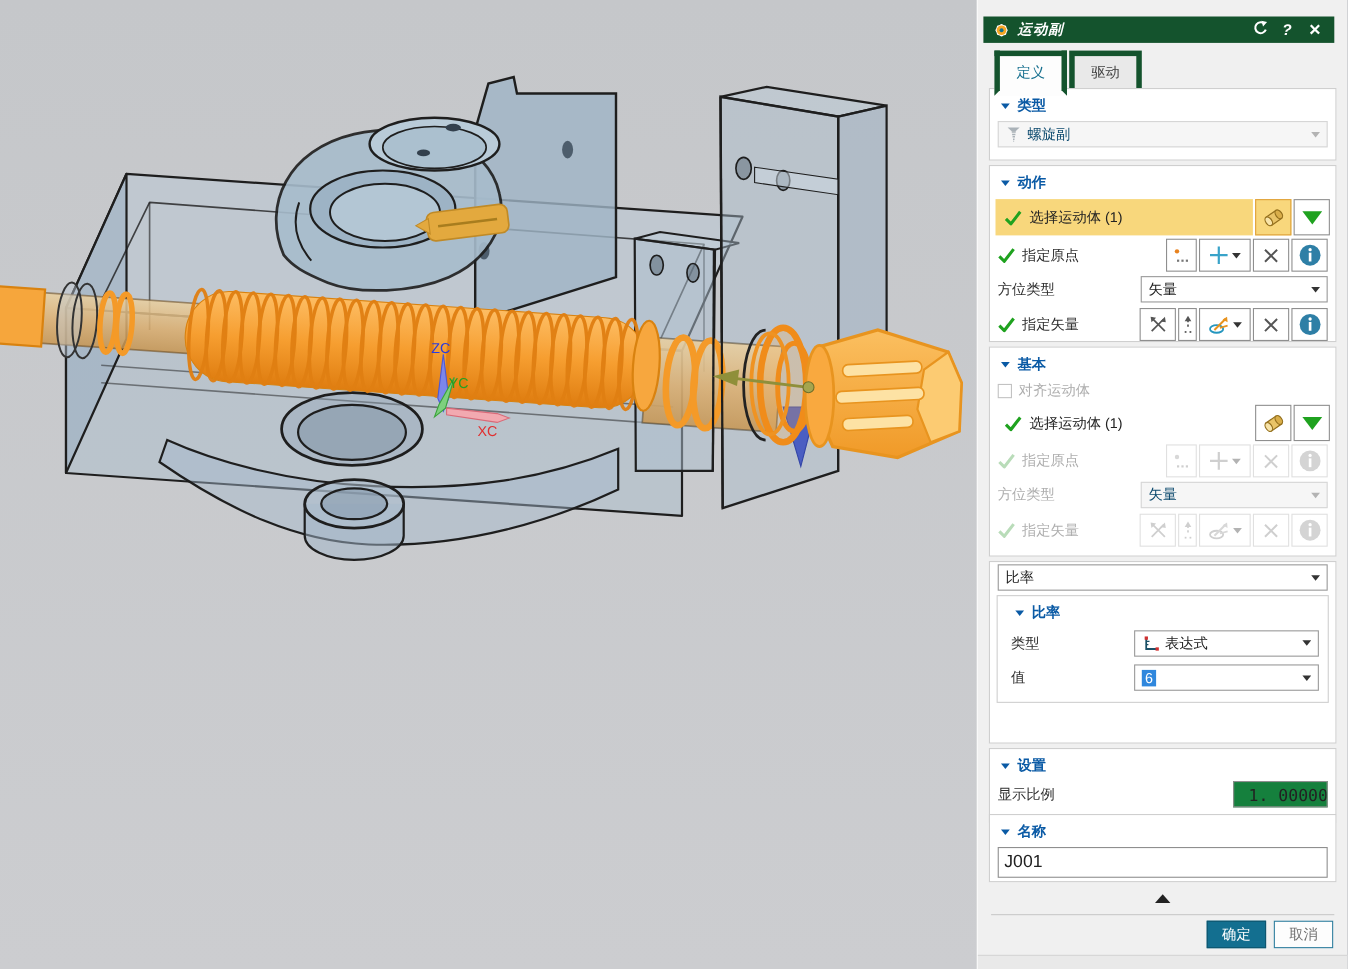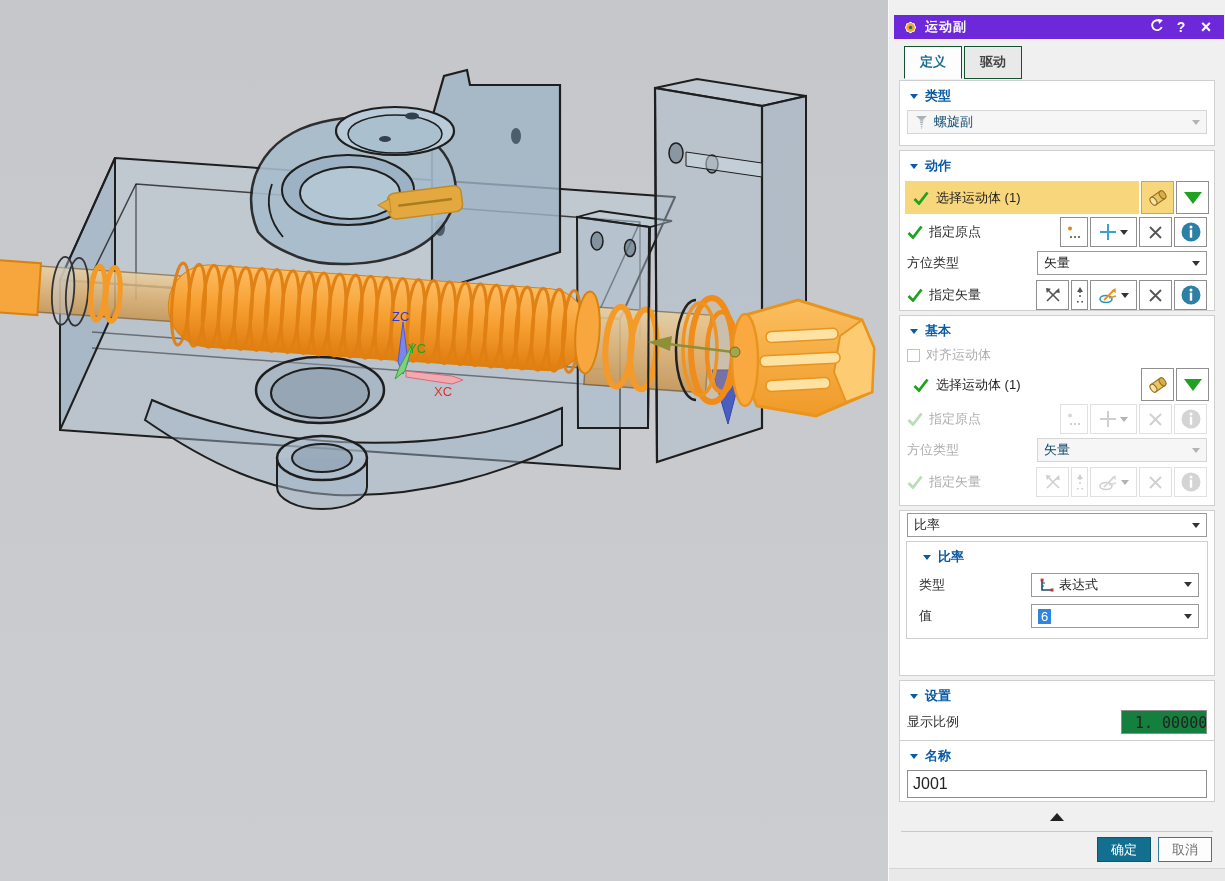--- a/index.html
+++ b/index.html
@@ -6,30 +6,30 @@
   html,body { width:1225px; height:881px; overflow:hidden;
     font-family:"Liberation Sans", sans-serif; background:#c7c9cc; }
   .stage { position:relative; width:1225px; height:881px; }
 
   
   .viewport { position:absolute; left:0; top:0; width:888px; height:881px; }
 
   
   .dialog { position:absolute; left:888px; top:0; width:337px; height:881px;
     background:#f0f0f0; border-left:1px solid #fafafa; }
-  .titlebar { position:absolute; top:15px; left:5px; right:1px; height:24px;
-    background:#6d28d9; color:#fff; display:flex; align-items:center;
-    padding:0 9px; gap:7px; }
+  .titlebar { position:absolute; top:15px; left:5px; right:12px; height:24px;
+    background:#14532d; color:#fff; display:flex; align-items:center;
+    padding:0 9px; gap:7px;font-style:italic; }
   .titlebar .t { font-size:13px; font-weight:bold; letter-spacing:1px; }
   .titlebar .sp { flex:1; }
   .tb-ic { color:#fff; font-size:14px; font-weight:bold; width:18px; text-align:center; cursor:default; }
   .tb-ic.close { font-size:18px; line-height:14px; }
 
   .tabs { position:absolute; top:46px; left:15px; display:flex; }
-  .tab { padding:6px 15px 7px; font-size:13px; border:1px solid #14532d; cursor:default;font-weight:bold; }
+  .tab { padding:6px 15px 7px; font-size:13px; border:5px solid #14532d; cursor:default; }
   .tab.active { background:#fdfdfd; color:#17708f; border-bottom-color:#fdfdfd; z-index:2; }
   .tab.inactive { background:#e9e9e9; color:#444; margin-left:2px; }
 
   .grp { position:absolute; left:10px; width:316px; background:#fff; border:1px solid #cfcfcf; }
   .g-type { top:80px;  height:66px; }
   .g-action { top:150px; height:161px; }
   .g-base { top:315px; height:191px; }
   .g-method { top:510px; height:166px; }
   .g-settings { top:680px; height:68px; }
   .g-name { top:740px; height:62px; }

